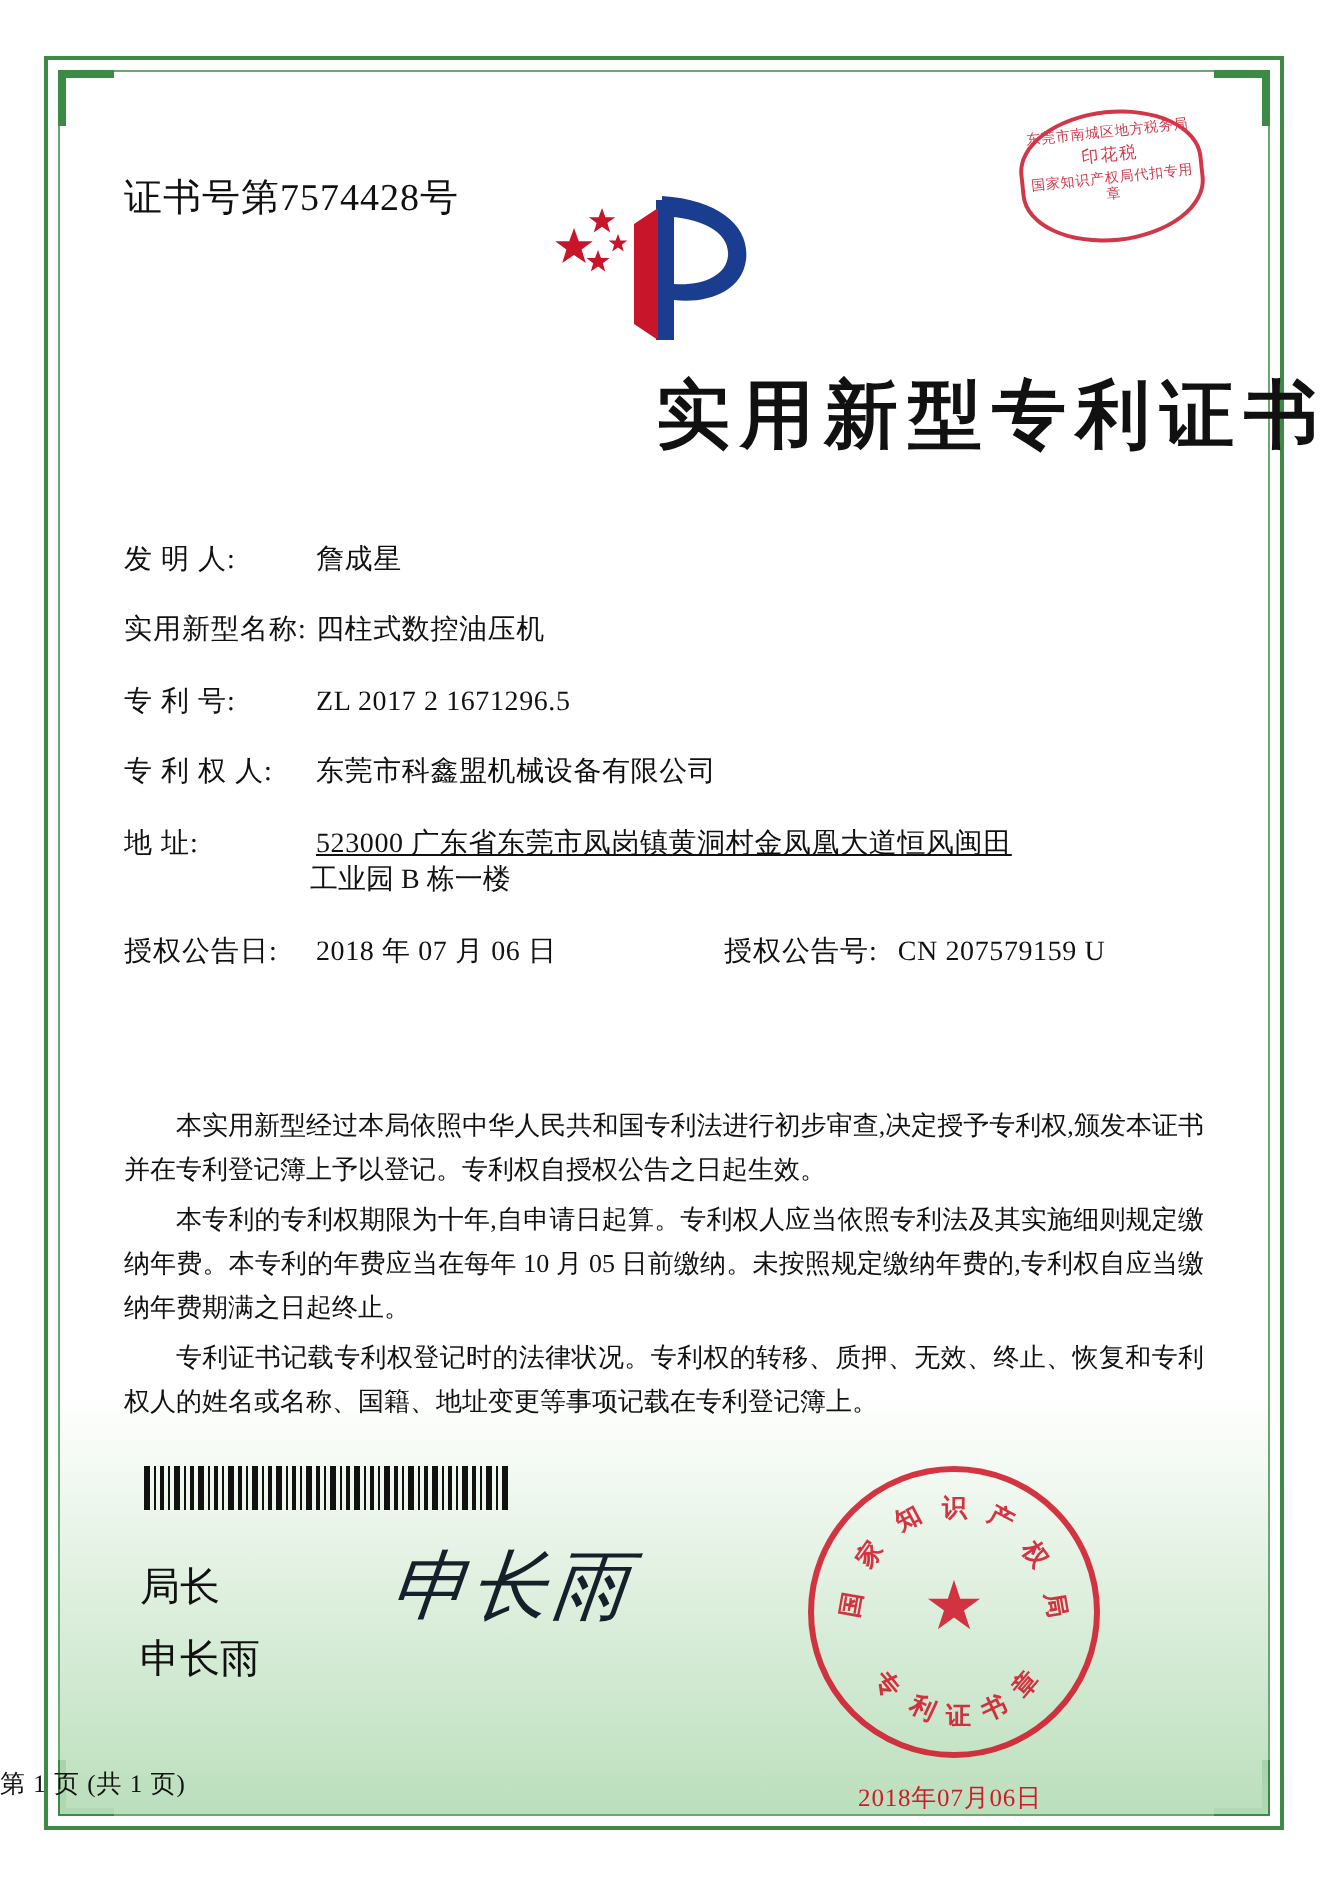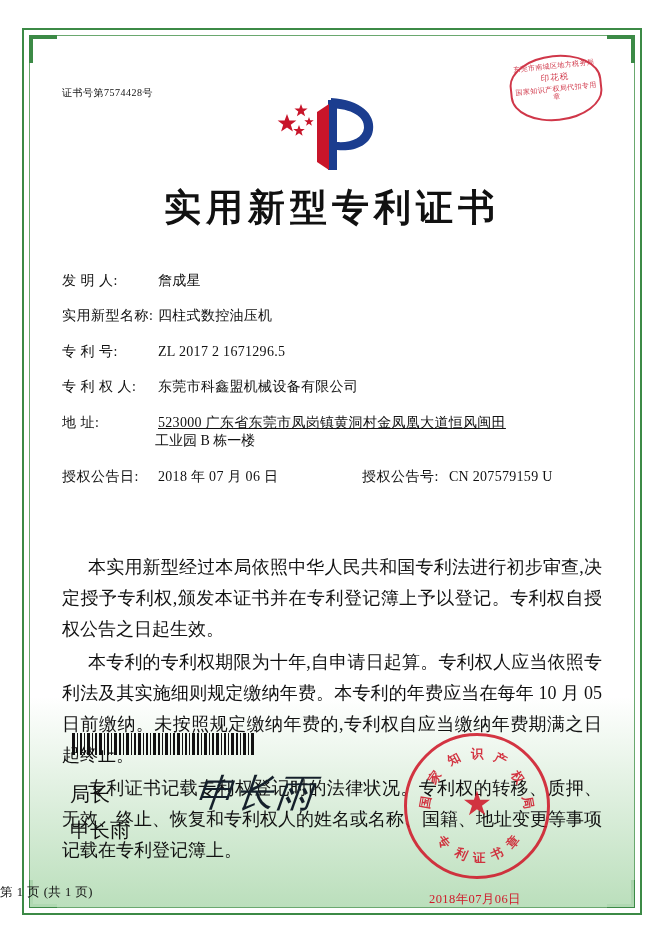--- a/index.html
+++ b/index.html
@@ -67,21 +67,21 @@
     left: 0;
     top: 0;
     width: 664px;
     height: 939px;
   }
 
   .cert-no {
     position: absolute;
     left: 62px;
     top: 86px;
-    font-size: 10px;
+    font-size: 19px;
     letter-spacing: 0.5px;
     color: #111;
     font-family: "Liberation Serif", serif;
   }
 
   
   .tax-stamp {
     position: absolute;
     right: 62px;
     top: 55px;
@@ -124,21 +124,21 @@
     top: 92px;
     width: 130px;
     height: 82px;
   }
 
   .title {
     position: absolute;
     left: 0;
     top: 183px;
     width: 664px;
-    text-align: center;
+    text-align: right;
     font-size: 37px;
     font-weight: bold;
     letter-spacing: 5px;
     color: #111;
     font-family: "Liberation Serif", serif;
   }
 
   .fields {
     position: absolute;
     left: 62px;
@@ -176,21 +176,21 @@
   .field-row .second-col .field-label {
     width: auto;
     margin-right: 10px;
   }
 
   .paragraphs {
     position: absolute;
     left: 62px;
     top: 552px;
     width: 540px;
-    font-size: 18px;
+    font-size: 13px;
     line-height: 1.72;
     color: #111;
     text-align: justify;
   }
   .paragraphs p {
     margin: 0 0 2px 0;
     text-indent: 26px;
   }
 
   .barcode {

